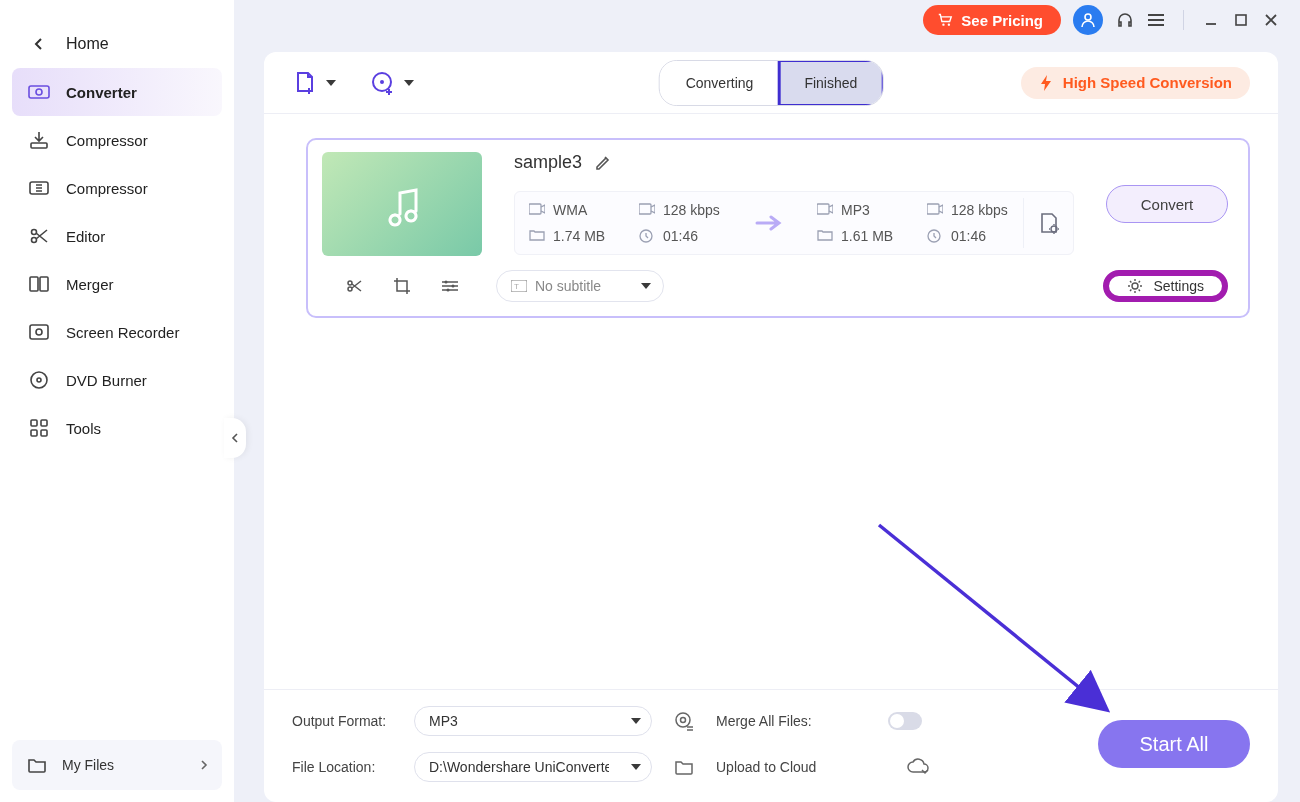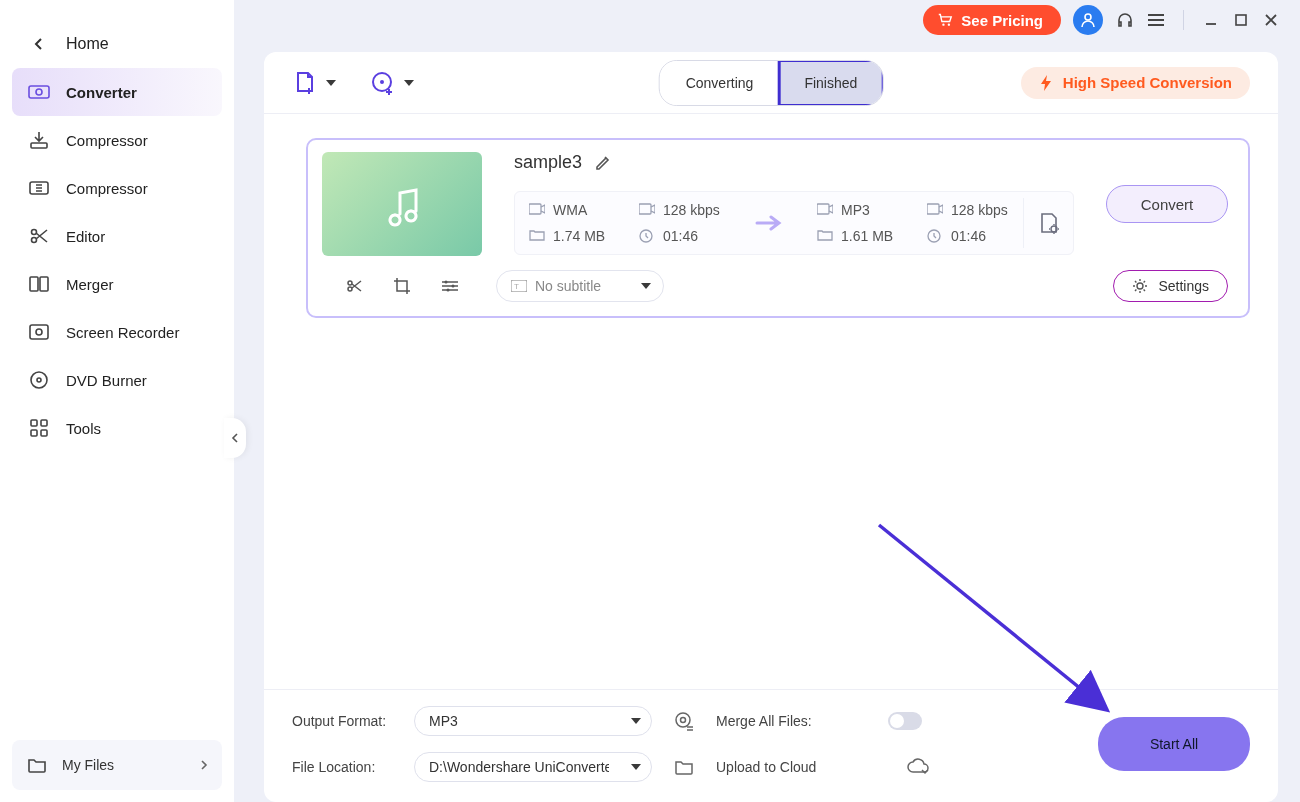--- a/index.html
+++ b/index.html
@@ -60,31 +60,31 @@
 .spec-settings { width: 50px; height: 50px; border-left: 1px solid #eef0f7; display: flex; align-items: center; justify-content: center; cursor: pointer; color: #6b6d7e; }
 .convert-btn { width: 122px; height: 38px; border: 1px solid #a995f3; background: #f3eefd; color: #404040; border-radius: 20px; font-size: 15px; cursor: pointer; align-self: center; }
 
 .file-bottom { display: flex; align-items: center; margin-top: 14px; gap: 14px; }
 .thumb-tools { display: flex; gap: 30px; width: 160px; justify-content: center; color: #555; align-items: center; }
 .thumb-tools span { cursor: pointer; }
 .subtitle-sel, .audio-sel { height: 32px; border: 1px solid #e2e4ee; border-radius: 16px; padding: 0 34px 0 14px; background: #fff; display: flex; align-items: center; gap: 8px; cursor: pointer; position: relative; font-size: 14px; color: #888; }
 .subtitle-sel { width: 168px; }
 .audio-sel { width: 162px; color: #333; }
 .sel-caret { position: absolute; right: 12px; }
-.settings-pill { margin-left: auto; height: 32px; border: 1px solid #a21caf; border-radius: 16px; padding: 0 18px; display: flex; align-items: center; gap: 10px; cursor: pointer; background: #fff; font-size: 14px; }
+.settings-pill { margin-left: auto; height: 32px; border: 6px solid #a21caf; border-radius: 16px; padding: 0 18px; display: flex; align-items: center; gap: 10px; cursor: pointer; background: #fff; font-size: 14px; }
 
 
 .bottom-bar { border-top: 1px solid #edeef5; padding: 16px 28px 20px 28px; margin-top: auto; display: grid; grid-template-columns: 110px 238px 40px 160px 60px auto; row-gap: 16px; column-gap: 12px; align-items: center; }
 .bottom-label { font-size: 14px; color: #444; }
 .bottom-select { height: 30px; border: 1px solid #dfe1ec; border-radius: 16px; padding: 0 30px 0 14px; display: flex; align-items: center; cursor: pointer; position: relative; font-size: 14px; background: #fff; }
 .bottom-select .sel-caret { right: 10px; }
 .bottom-icon-btn { cursor: pointer; color: #666; display:flex; align-items:center; justify-content:center;}
 .toggle { width: 34px; height: 18px; background: #d9dbe7; border-radius: 9px; position: relative; cursor: pointer; }
 .toggle::after { content: ''; position: absolute; width: 14px; height: 14px; background: #fff; border-radius: 50%; top: 2px; left: 2px; }
-.start-all { grid-column: 6; grid-row: 1 / span 2; justify-self: end; width: 152px; height: 54px; background: #8775ef; color: #0f172a; border: none; border-radius: 26px; font-size: 14px; cursor: pointer; }
+.start-all { grid-column: 6; grid-row: 1 / span 2; justify-self: end; width: 152px; height: 48px; background: #8775ef; color: #ffffff; border: none; border-radius: 26px; font-size: 20px; cursor: pointer; }
 
 
 .anno-arrow { position: absolute; left: 874px; top: 520px; pointer-events: none; }
 
 svg { display: block; }
 </style>
 </head>
 <body>
 
 <div class="app">

